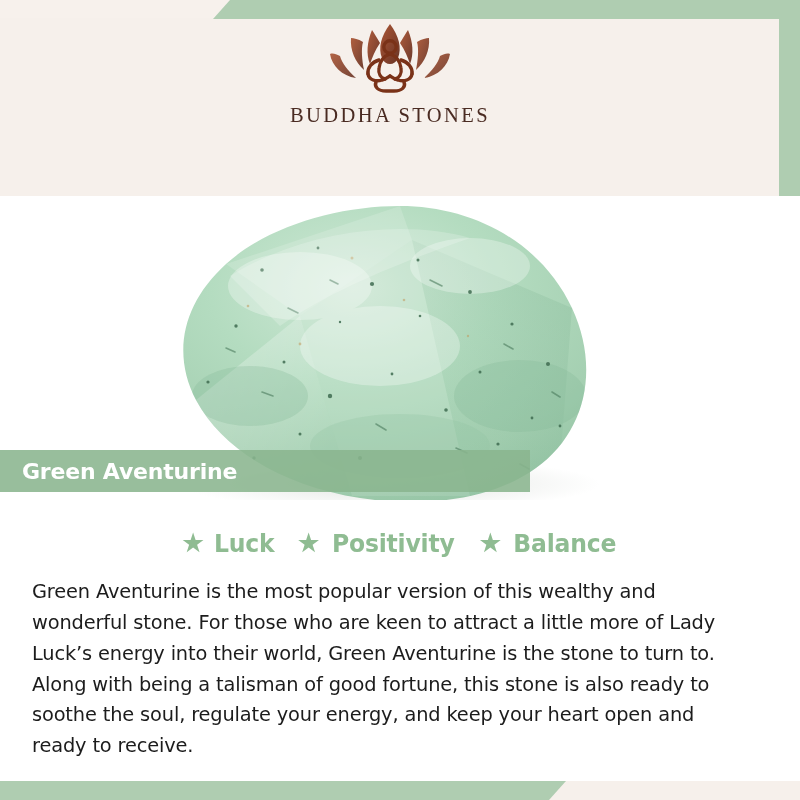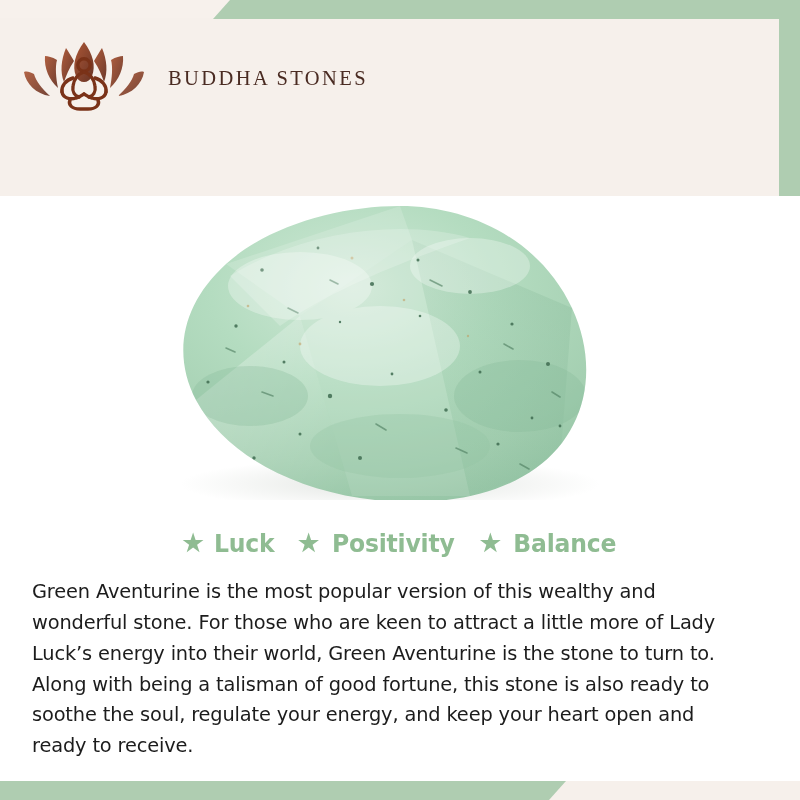--- a/index.html
+++ b/index.html
@@ -85,21 +85,21 @@
   }
 
   
   .logo-wrap {
     position: absolute;
     left: 0;
     top: 16px;
     width: 780px;
     height: 122px;
     display: flex;
-    flex-direction: row;
+    flex-direction: column;
     align-items: center;
     justify-content: flex-start;
     z-index: 3;
   }
   .logo-mark { width: 168px; height: 86px; display: block; }
   .logo-text {
     margin-top: 2px;
     font-family: "Liberation Serif", serif;
     font-size: 20.5px;
     letter-spacing: 2.4px;
@@ -369,20 +369,23 @@
           <circle cx="300" cy="148" r="1.4"></circle>
             <circle cx="468" cy="140" r="1.2"></circle>
           <circle cx="248" cy="110" r="1.3"></circle>
         </g>
 
         <path d="M230 80 C 300 36, 400 22, 470 42 C 420 60, 340 88, 280 130 Z" fill="#ffffff" opacity="0.20"></path>
       </g>
     </svg>
   </div>
 
+  <div class="name-bar">
+    <span class="name-bar-text">Green Aventurine</span>
+  </div>
 
   <div class="content">
 
     <div class="keywords">
       <div class="kw">
         <span class="kw-star">★</span>
         <span class="kw-label">Luck</span>
       </div>
       <div class="kw">
         <span class="kw-star">★</span>

